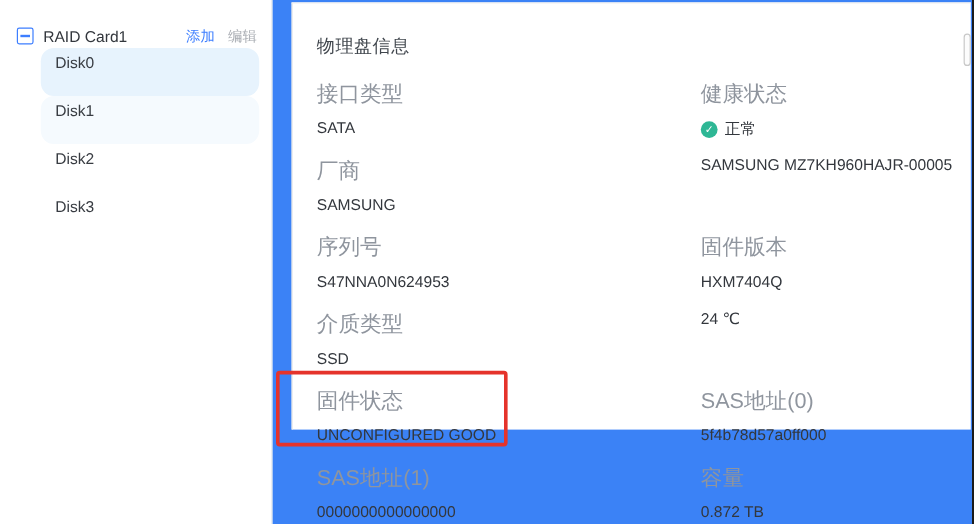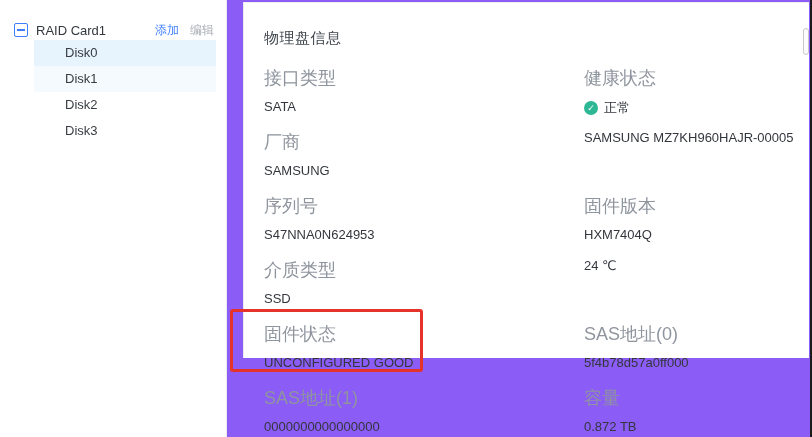--- a/index.html
+++ b/index.html
@@ -1,36 +1,36 @@
 <!DOCTYPE html>
 <html><head>
 <meta charset="utf-8">
 <style>
   * { margin:0; padding:0; box-sizing:border-box; }
   html,body { width:812px; height:437px; background:#ffffff; overflow:hidden;
               font-family:"Liberation Sans","DejaVu Sans",sans-serif; }
-  .stage { position:relative; width:812px; height:437px; background:#8b5cf6; }
+  .stage { position:relative; width:812px; height:437px; background:#3b82f6; }
 
   
   .sidebar { position:absolute; left:0; top:0; width:227px; height:437px;
              background:#fff; border-right:1px solid #e7eaee; }
   .tree-root-row { position:absolute; left:14px; top:21px; width:200px; height:18px;
                    display:flex; align-items:center; }
   .collapse-box { width:14px; height:14px; border:1px solid #3d7eff; border-radius:2px;
                   display:flex; align-items:center; justify-content:center;
                   margin-right:8px; cursor:pointer; flex:0 0 auto; }
   .collapse-box .bar { width:8px; height:2px; background:#3d7eff; }
   .tree-root-label { font-size:13px; color:#33373d; flex:1 1 auto; white-space:nowrap; }
   .tree-action { font-size:12px; cursor:pointer; white-space:nowrap; }
   .tree-action.add { color:#3d7eff; margin-right:11px; }
   .tree-action.edit { color:#a9adb3; }
 
   .disk-list { position:absolute; left:34px; top:40px; width:182px; }
-  .disk-item { height:26px; line-height:26px; padding-left:31px; font-size:13px;
-               color:#383c42; cursor:pointer; }
+  .disk-item { height:40px; line-height:26px; padding-left:12px; font-size:13px;
+               color:#383c42; cursor:pointer;border-radius:11px; }
   .disk-item.selected { background:#e7f3fd; }
   .disk-item.hover { background:#f5fafe; }
 
   
   .main { position:absolute; left:243px; top:2px; width:566px; height:356px;
           border-left:1px solid #e9e9e9; border-top:1px solid #f0f0f0; background:#fff; }
   .panel-title { position:absolute; left:20px; top:26px; font-size:15px;
                  color:#40464d; letter-spacing:.5px; }
   .field-grid { position:absolute; left:20px; top:63px; display:grid;
                 grid-template-columns:320px 226px; grid-auto-rows:64px; }

